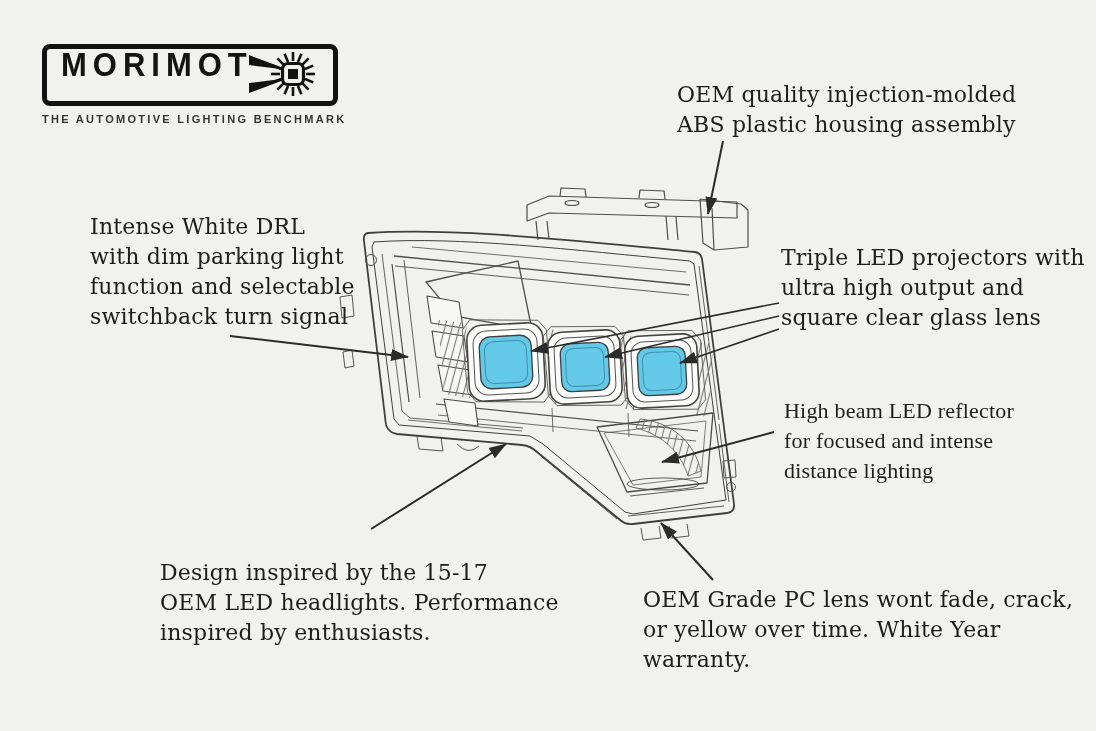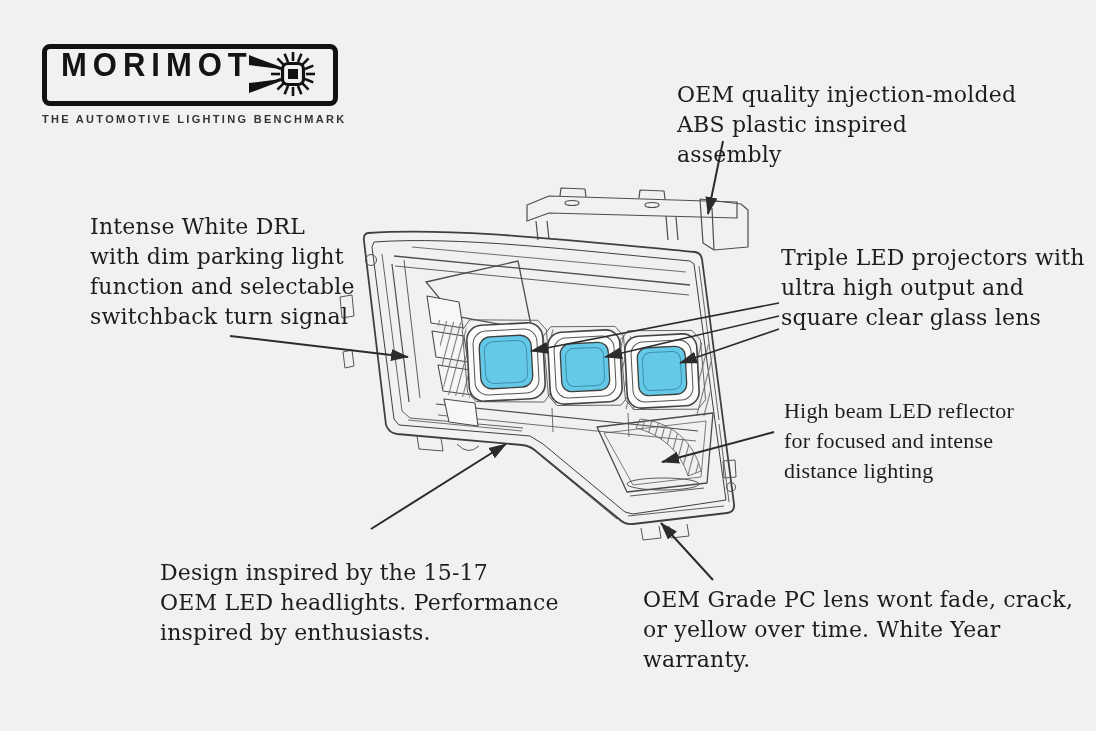--- a/index.html
+++ b/index.html
@@ -187,21 +187,21 @@
       <line x1="779" y1="303" x2="531" y2="351" stroke-width="1.6" marker-end="url(#ah)"></line>
       <line x1="779" y1="316" x2="605" y2="357" stroke-width="1.6" marker-end="url(#ah)"></line>
       <line x1="779" y1="329" x2="680" y2="363" stroke-width="1.6" marker-end="url(#ah)"></line>
       <line x1="774" y1="432" x2="662" y2="462" stroke-width="2" marker-end="url(#ah)"></line>
       <line x1="371" y1="529" x2="506" y2="444" stroke-width="2" marker-end="url(#ah)"></line>
       <line x1="713" y1="580" x2="661" y2="523" stroke-width="2" marker-end="url(#ah)"></line>
     </g>
   </svg>
 
   <div class="note n-housing">OEM quality injection-molded
-ABS plastic inspired assembly</div>
+ABS plastic housing assembly</div>
   <div class="note n-drl">Intense White DRL
 with dim parking light
 function and selectable
 switchback turn signal</div>
   <div class="note n-projectors">Triple LED projectors with
 ultra high output and
 square clear glass lens</div>
   <div class="note n-highbeam">High beam LED reflector
 for focused and intense
 distance lighting</div>

